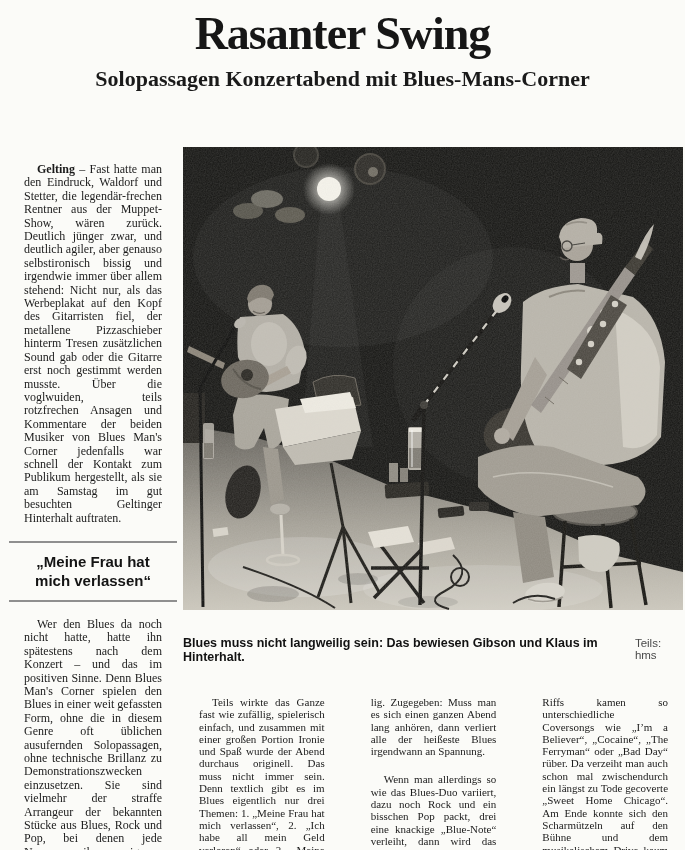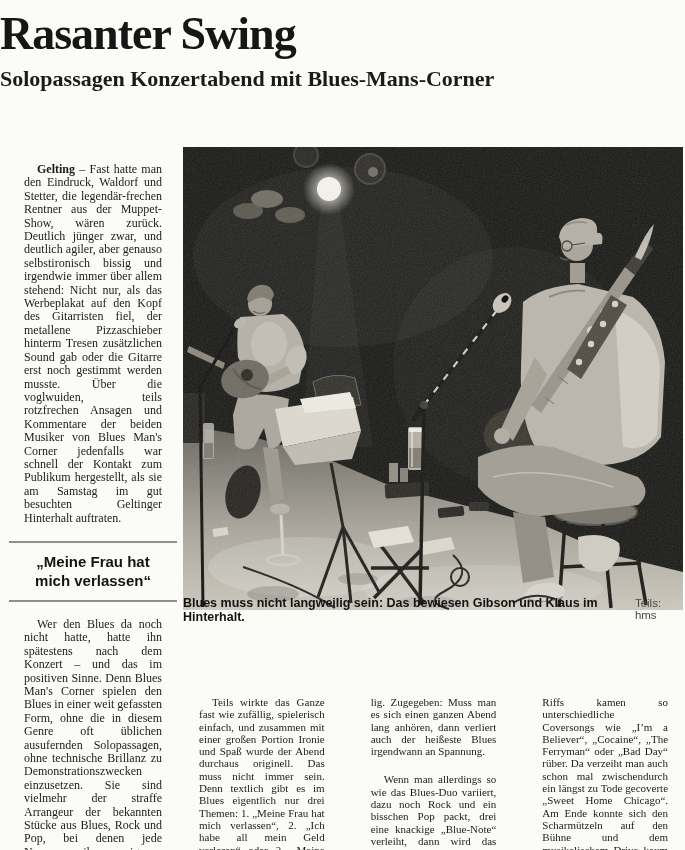--- a/index.html
+++ b/index.html
@@ -1,33 +1,33 @@
 <!DOCTYPE html>
 <html lang="de"><head>
 <meta charset="utf-8">
 <style>
   html,body{margin:0;padding:0;}
   .page{position:relative;width:685px;height:850px;background:#fbfbf8;overflow:hidden;
         font-family:"Liberation Serif",serif;color:#1b1b1b;}
   
-  .masthead{position:absolute;top:10px;left:0;right:0;}
+  .masthead{position:absolute;top:10px;left:0;right:0;text-align:center;}
   .hl{font-weight:bold;font-size:46px;line-height:48px;letter-spacing:-1px;color:#161616;}
   .subhead{font-weight:bold;font-size:22px;line-height:24px;margin-top:9px;color:#1a1a1a;}
   
   .left-col{position:absolute;left:8px;top:147px;width:170px;}
   .body-p{margin:16px;font-size:12px;line-height:13.4px;text-align:justify;hyphens:auto;-webkit-hyphens:auto;}
   .indent{text-indent:13px;}
   .lead{font-weight:bold;}
   .pq-rule{border:0;border-top:2px solid #8f8f8f;margin:15px 1px 9px 1px;height:0;}
   .pullquote{font-family:Liberation Sans, sans-serif;font-weight:bold;font-size:15px;
              line-height:19px;text-align:center;padding:0 12px;color:#141414;}
   .pullquote + .pq-rule{margin-top:10px;margin-bottom:12px;}
   
   .photo{position:absolute;left:183px;top:147px;width:500px;height:463px;margin:0;}
-  .caption-row{position:absolute;left:183px;top:596px;width:500px;display:flex;
+  .caption-row{position:absolute;left:183px;top:636px;width:500px;display:flex;
                justify-content:space-between;align-items:baseline;
                font-family:"Liberation Sans",sans-serif;}
   .caption{font-weight:bold;font-size:12.5px;color:#121212;}
   .credit{font-size:11.5px;color:#4a4a4a;}
   
   .bottom-cols{position:absolute;left:183px;top:680px;width:501px;height:196px;
                display:flex;gap:14px;overflow:hidden;}
   .col{flex:1;min-width:0;}
   .col .body-p{font-size:11px;line-height:12.3px;}
   .byline{margin:2px 0 0 16px;font-size:11.5px;font-weight:bold;}
@@ -230,21 +230,21 @@
   <div class="caption-row">
     <span class="caption">Blues muss nicht langweilig sein: Das bewiesen Gibson und Klaus im Hinterhalt.</span>
     <span class="credit">Teils: hms</span>
   </div>
 
   <div class="bottom-cols">
     <div class="col">
       <p class="body-p indent">Teils wirkte das Ganze fast wie zufällig, spielerisch einfach, und zusammen mit einer großen Portion Ironie und Spaß wurde der Abend durchaus originell. Das muss nicht immer sein. Denn textlich gibt es im Blues eigentlich nur drei Themen: 1. „Meine Frau hat mich verlassen“, 2. „Ich habe all mein Geld verloren“ oder 3. „Meine Frau hat mich verlassen und all mein Geld mitgenommen“. Klingt langwei-</p>
     </div>
     <div class="col">
-      <p class="body-p">lig. Zugegeben: Muss man es sich einen ganzen Abend lang anhören, dann verliert auch der heißeste Blues irgendwann an Spannung.</p>
+      <p class="body-p">lig. Zugegeben: Muss man es sich einen ganzen Abend lang anhören, dann verliert alle der heißeste Blues irgendwann an Spannung.</p>
       <p class="body-p indent">Wenn man allerdings so wie das Blues-Duo variiert, dazu noch Rock und ein bisschen Pop packt, drei eine knackige „Blue-Note“ verleiht, dann wird das Konzert eine zündende Angelegenheit. Herzhaft, kernig, rotzig, mit klasse Harmonien und peitschenartigen</p>
     </div>
     <div class="col">
       <p class="body-p">Riffs kamen so unterschiedliche Coversongs wie „I’m a Believer“, „Cocaine“, „The Ferryman“ oder „Bad Day“ rüber. Da verzeiht man auch schon mal zwischendurch ein längst zu Tode gecoverte „Sweet Home Chicago“. Am Ende konnte sich den Scharmützeln auf den Bühne und dem musikalischem Drive kaum einer entziehen: Fast alle schnippten und wippten gut gelaunt mit.</p>
       <p class="byline"><span class="sq"></span><span>Claudia Koestler</span></p>
     </div>
   </div>
 
 </div>
 

